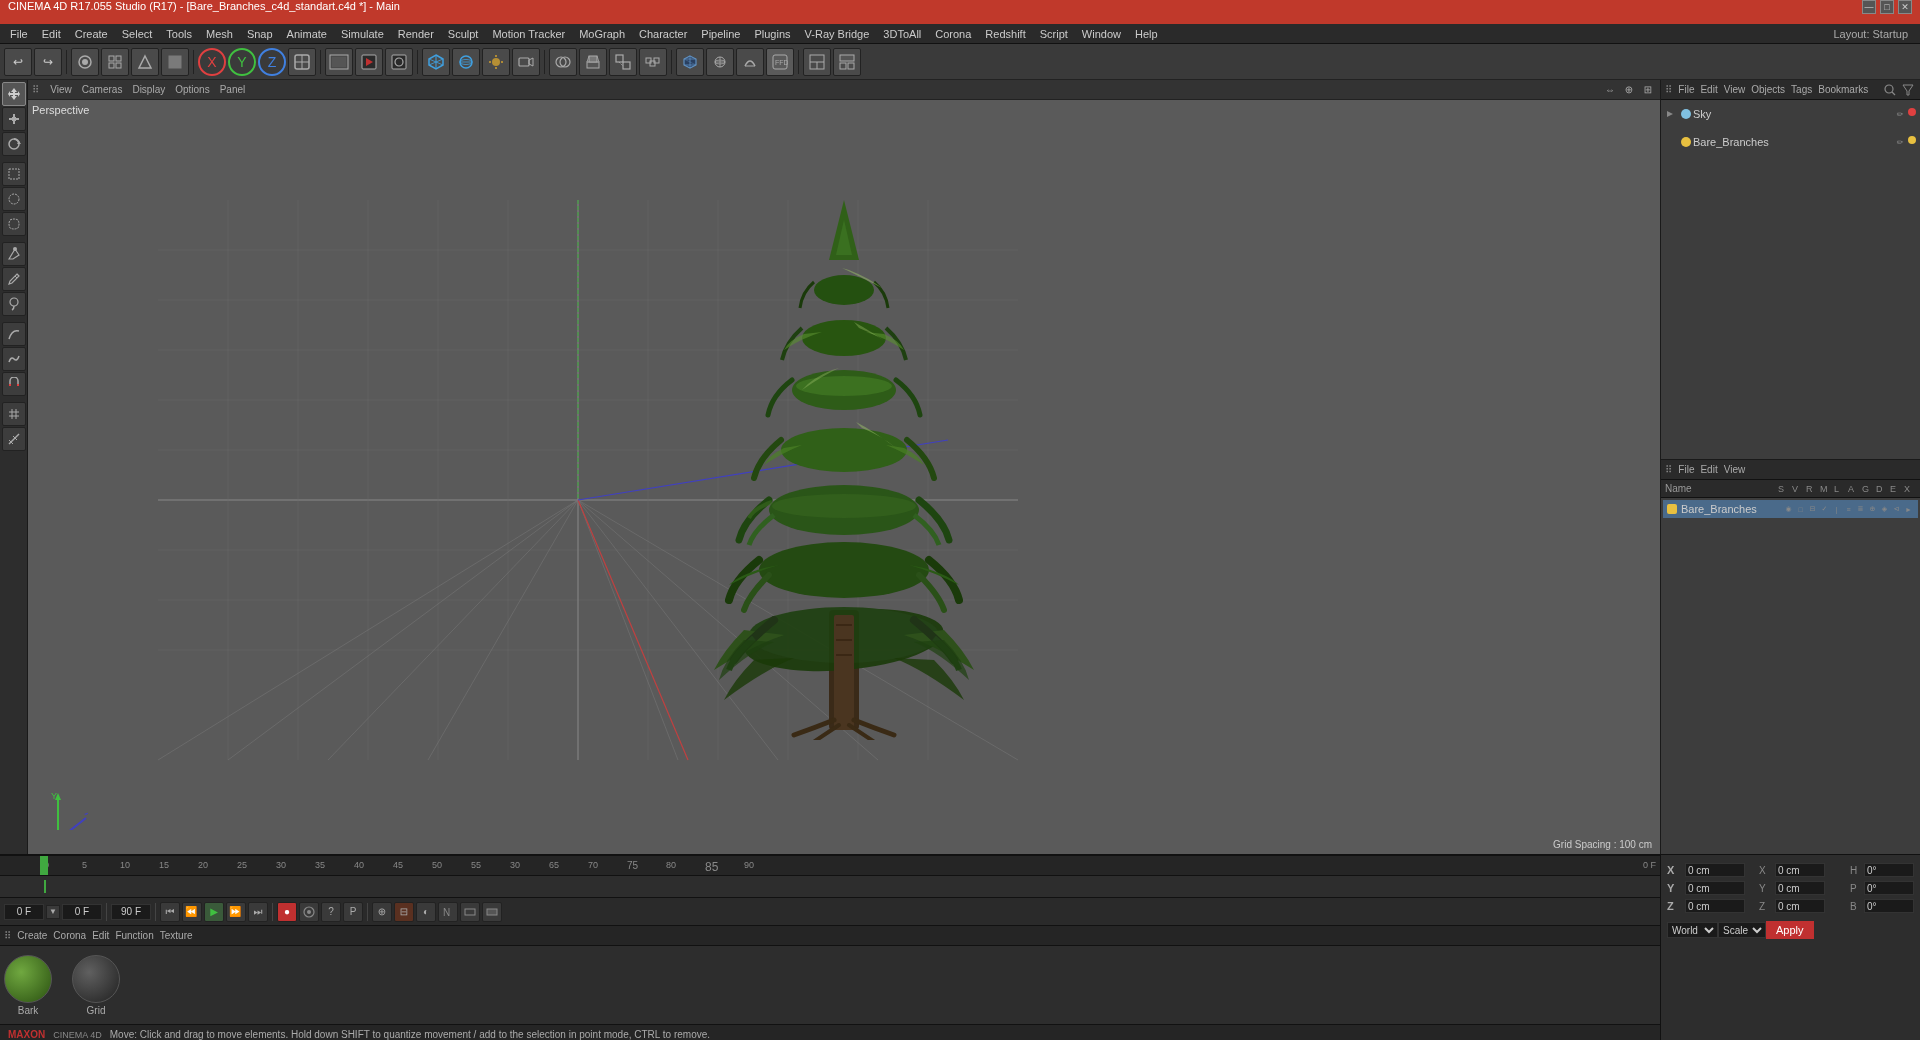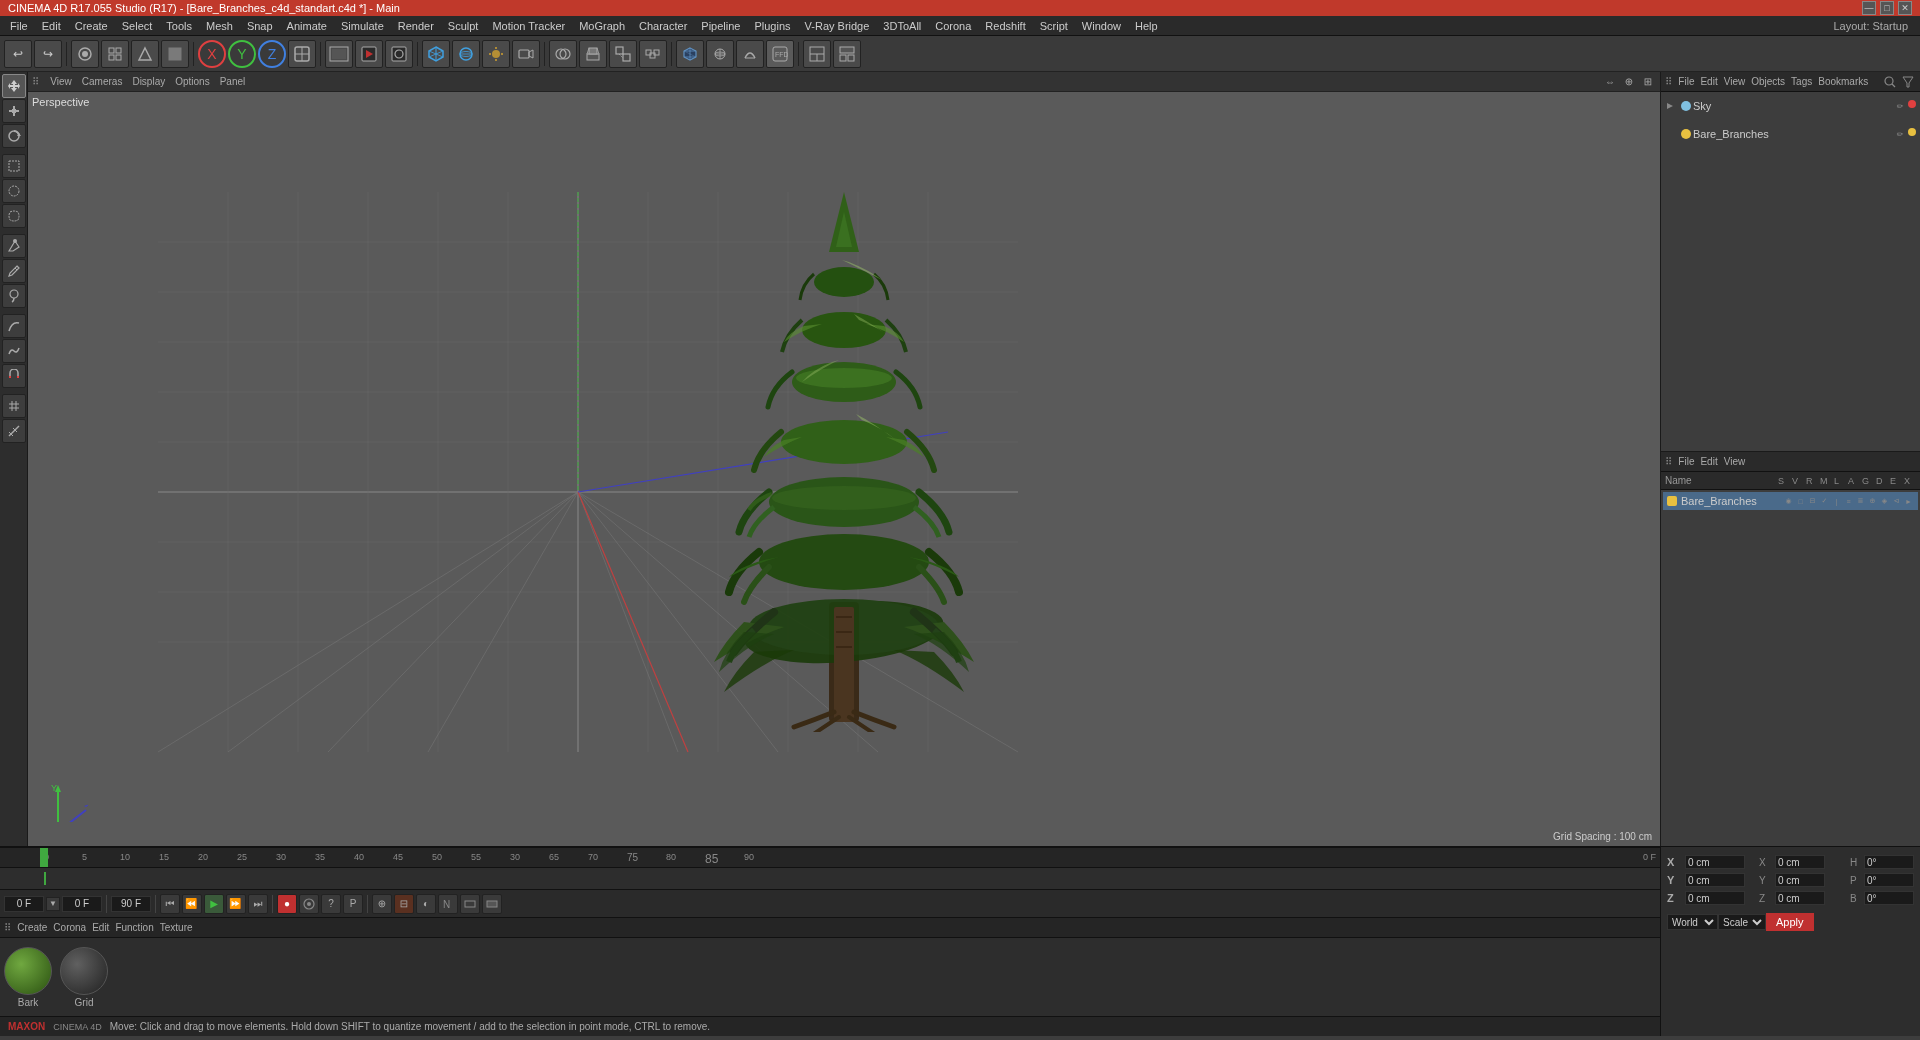--- a/index.html
+++ b/index.html
@@ -10,24 +10,24 @@
       font-family: Arial, sans-serif;
       font-size: 11px;
       color: #ccc;
       overflow: hidden;
       user-select: none;
     }
 
     
     #title-bar {
       width: 100%;
-      height: 16px;
+      height: 24px;
       background: #c0392b;
       display: flex;
-      align-items: center;
+      align-items: flex-start;
       justify-content: space-between;
       padding: 0 8px;
       color: white;
       font-size: 11px;
     }
     #title-bar-controls {
       display: flex;
       gap: 4px;
     }
     .title-btn {
@@ -1235,21 +1235,21 @@
 
     <div id="material-area" style="flex:1;background:#2d2d2d;display:flex;flex-direction:column;">
       <div id="material-toolbar" style="height:20px;background:#252525;display:flex;align-items:center;padding:0 4px;gap:6px;border-bottom:1px solid #111;">
         <span style="font-size:10px;color:#888;">⠿</span>
         <span class="mat-btn">Create</span>
         <span class="mat-btn">Corona</span>
         <span class="mat-btn">Edit</span>
         <span class="mat-btn">Function</span>
         <span class="mat-btn">Texture</span>
       </div>
-      <div id="material-content" style="flex:1;display:flex;align-items:center;padding:4px;gap:8px;overflow-x:auto;">
+      <div id="material-content" style="flex:1;display:flex;align-items:center;padding:4px;gap:20px;overflow-x:auto;">
         <div class="material-item">
           <div class="material-ball material-ball-green"></div>
           <div class="material-label">Bark</div>
         </div>
         <div class="material-item">
           <div class="material-ball material-ball-dark"></div>
           <div class="material-label">Grid</div>
         </div>
       </div>
     </div>

